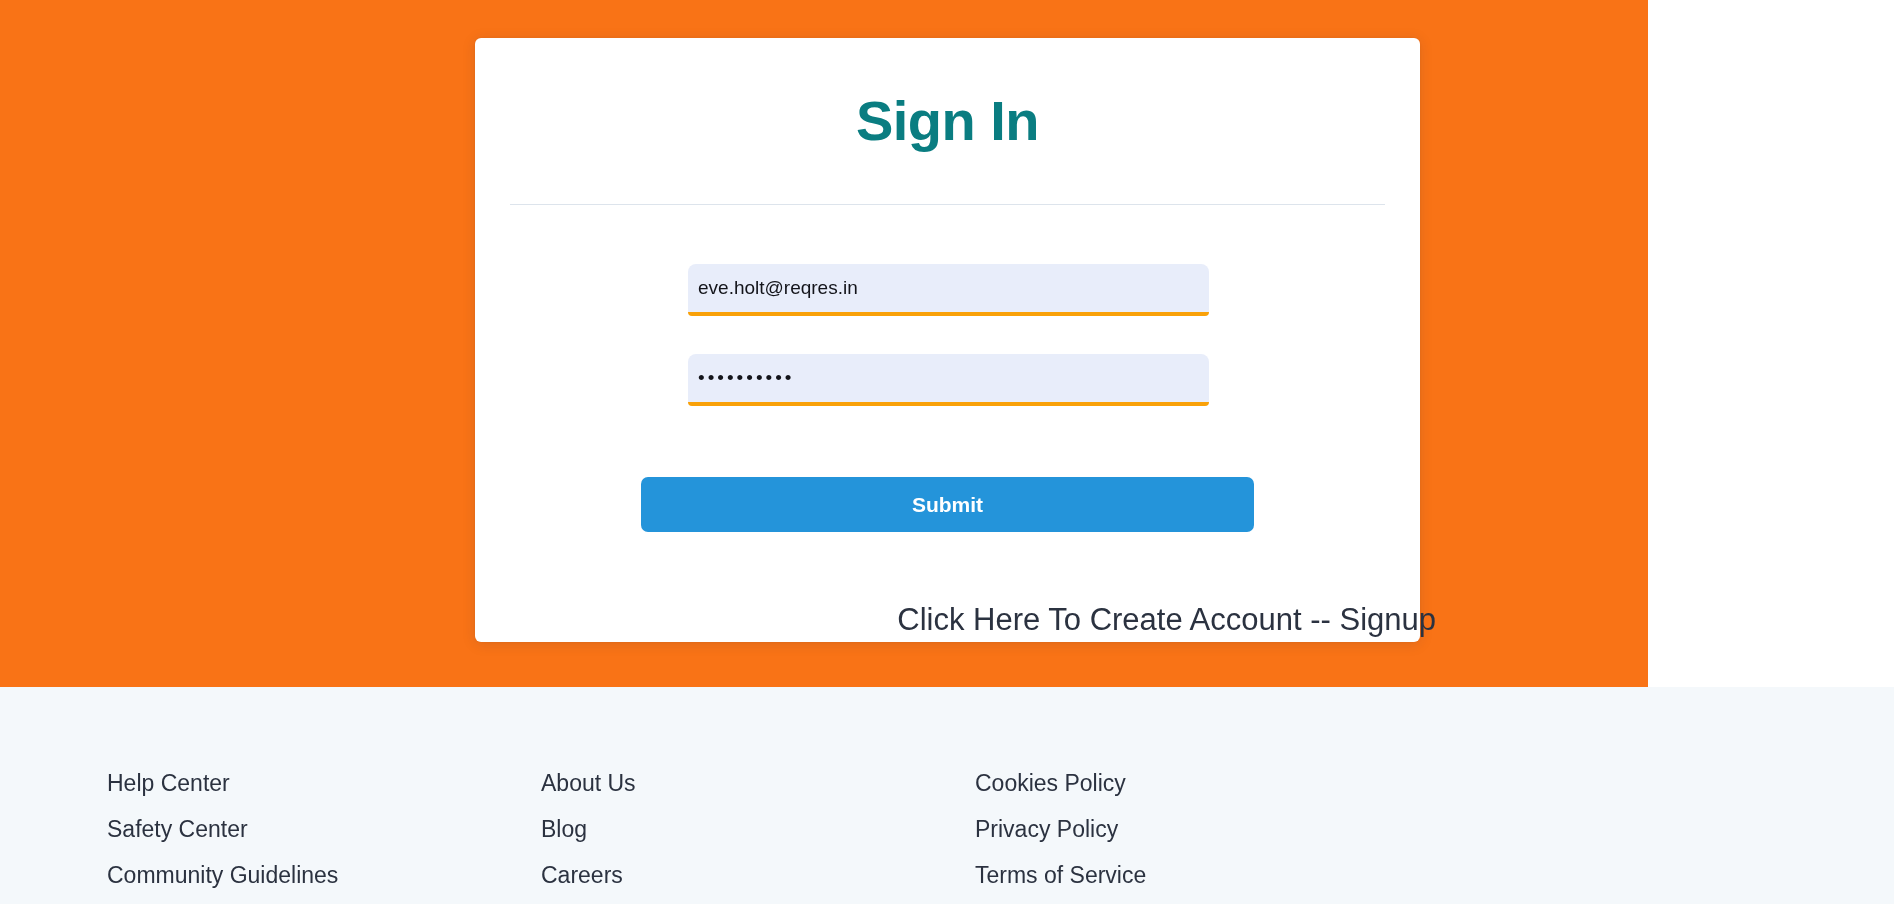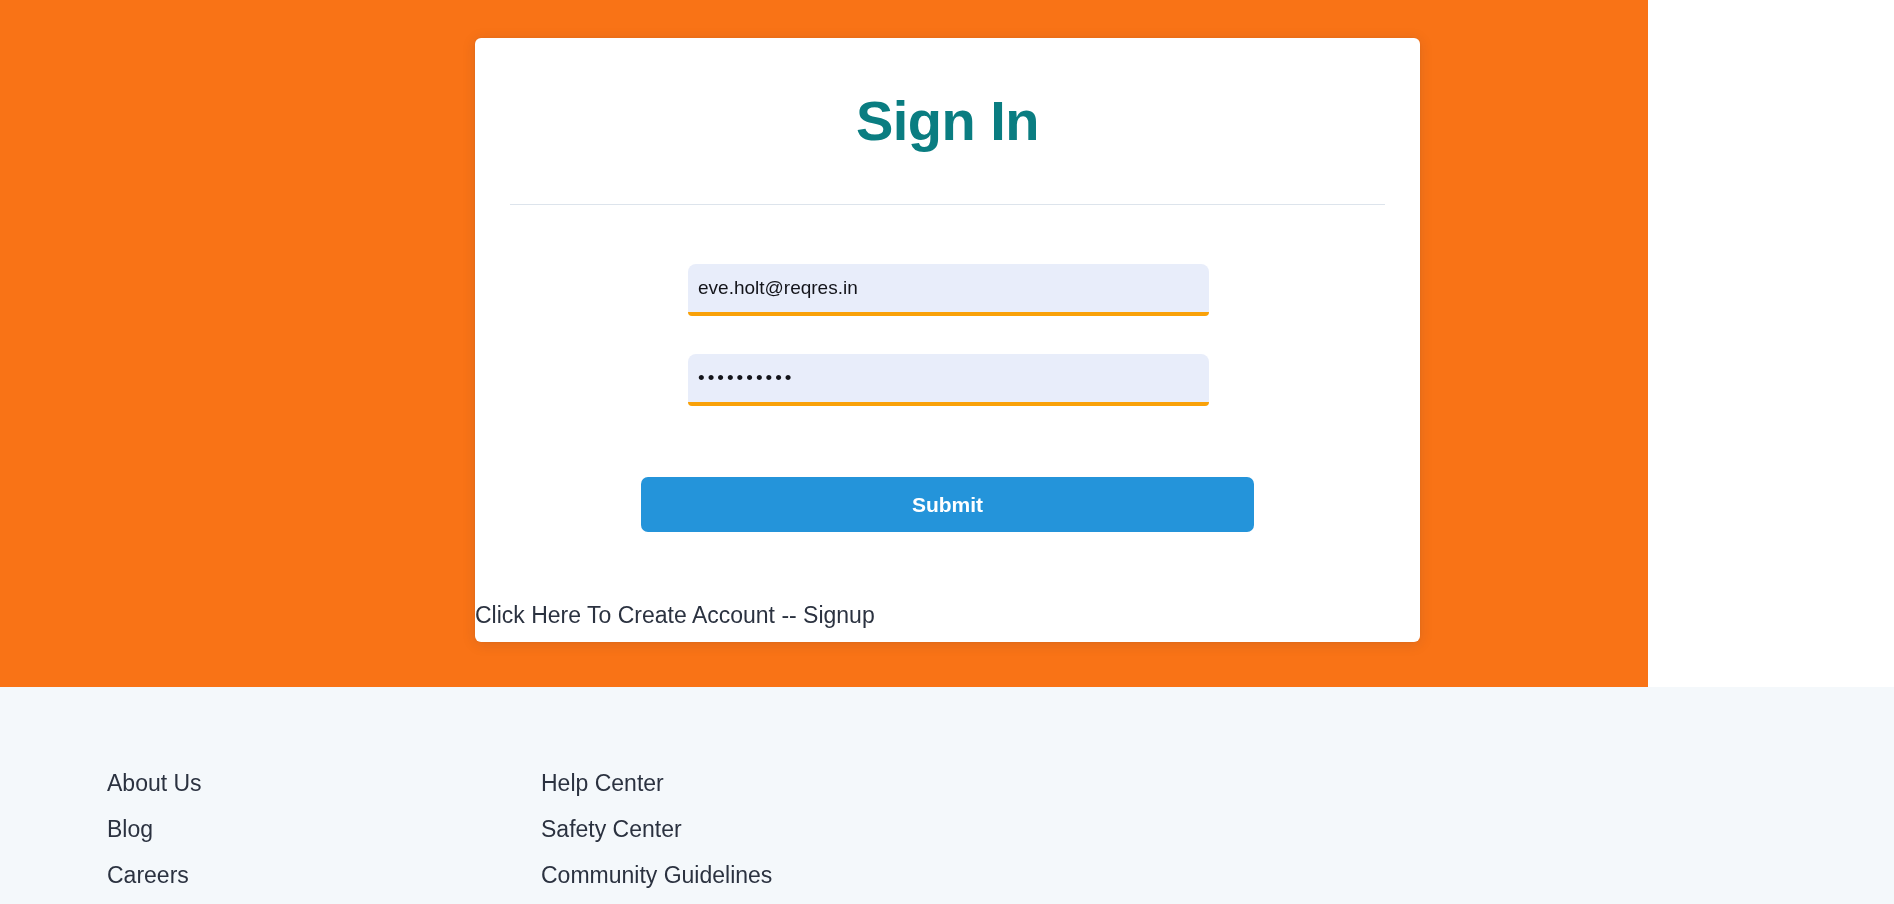--- a/index.html
+++ b/index.html
@@ -96,25 +96,25 @@
     border-radius: 7px;
     color: #ffffff;
     font-family: "Liberation Sans", sans-serif;
     font-size: 21px;
     cursor: pointer;
     font-weight: bold;
   }
 
   .signup-link {
     position: absolute;
-    left: 0;
+    left: 16px;
     top: 564px;
     width: 945px;
-    text-align: left;
-    font-size: 23px;
+    text-align: right;
+    font-size: 31px;
     color: #2b3240;
     cursor: pointer;
   }
 
   
   .site-footer {
     position: absolute;
     left: 0;
     top: 687px;
     width: 1894px;
@@ -166,28 +166,33 @@
 
     <button class="submit-button">Submit</button>
 
     <div class="signup-link">Click Here To Create Account -- Signup</div>
   </div>
 
   <div class="site-footer">
     <div class="footer-columns">
 
       <div class="footer-col">
+        <span class="footer-link">Help Center</span>
+        <span class="footer-link">Safety Center</span>
+        <span class="footer-link">Community Guidelines</span>
+      </div>
+
+      <div class="footer-col">
         <span class="footer-link">About Us</span>
         <span class="footer-link">Blog</span>
         <span class="footer-link">Careers</span>
       </div>
 
       <div class="footer-col">
-        <span class="footer-link">Help Center</span>
-        <span class="footer-link">Safety Center</span>
-        <span class="footer-link">Community Guidelines</span>
+        <span class="footer-link">Cookies Policy</span>
+        <span class="footer-link">Privacy Policy</span>
+        <span class="footer-link">Terms of Service</span>
       </div>
-
 
     </div>
   </div>
 
 </div>
 
 </body></html>

